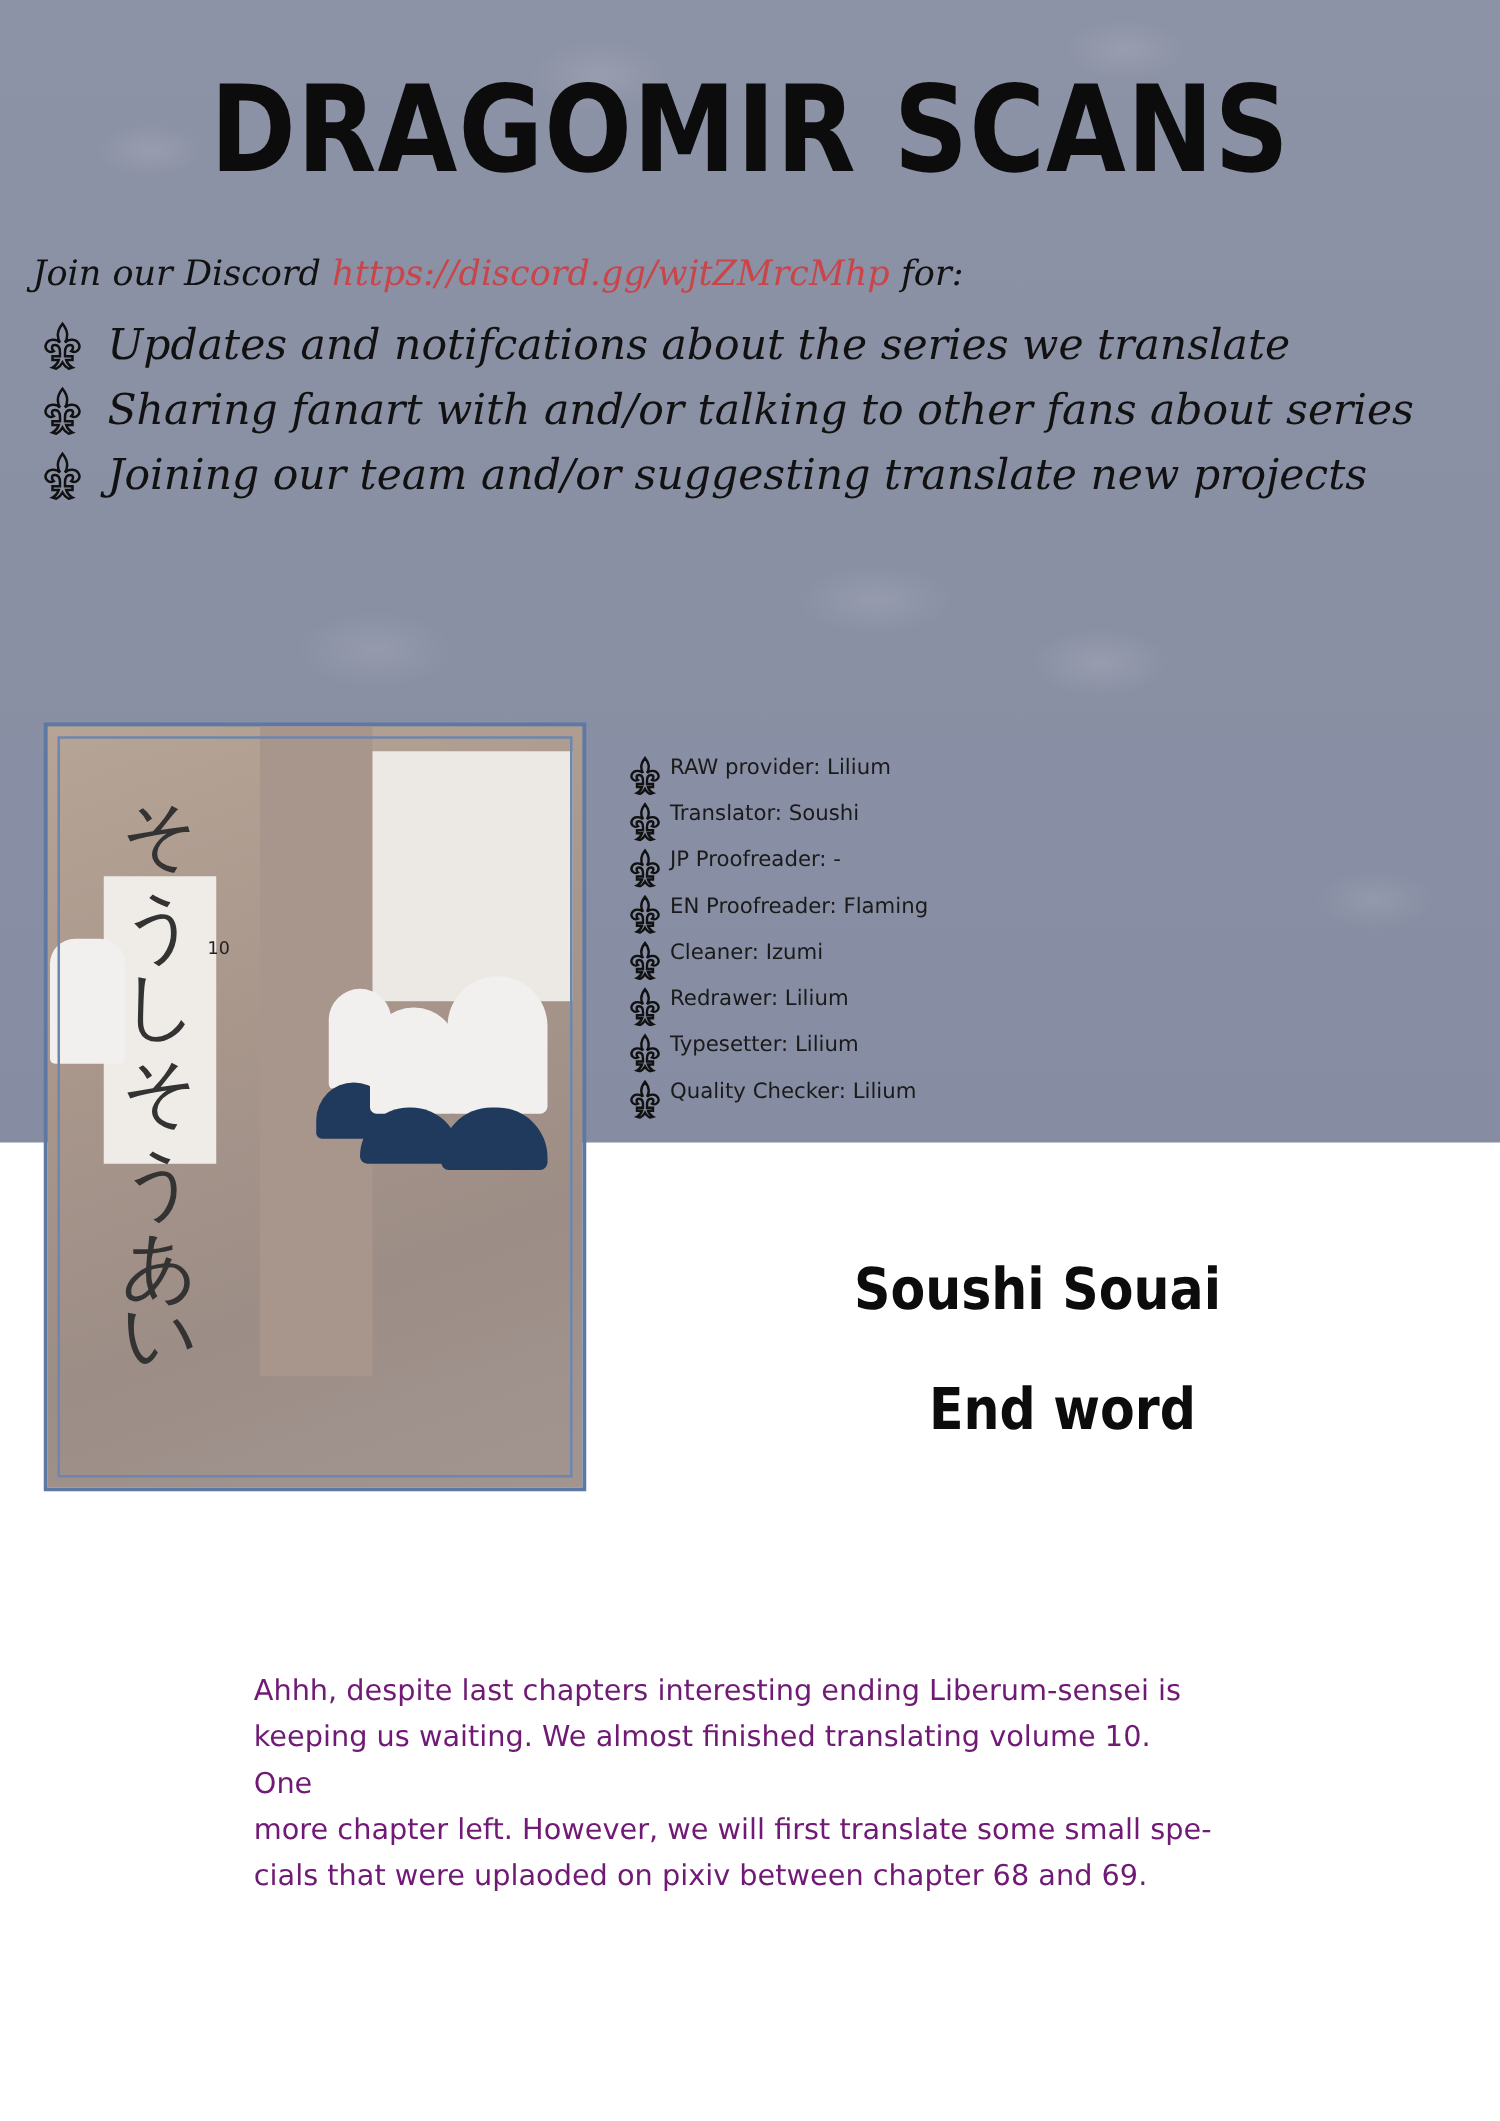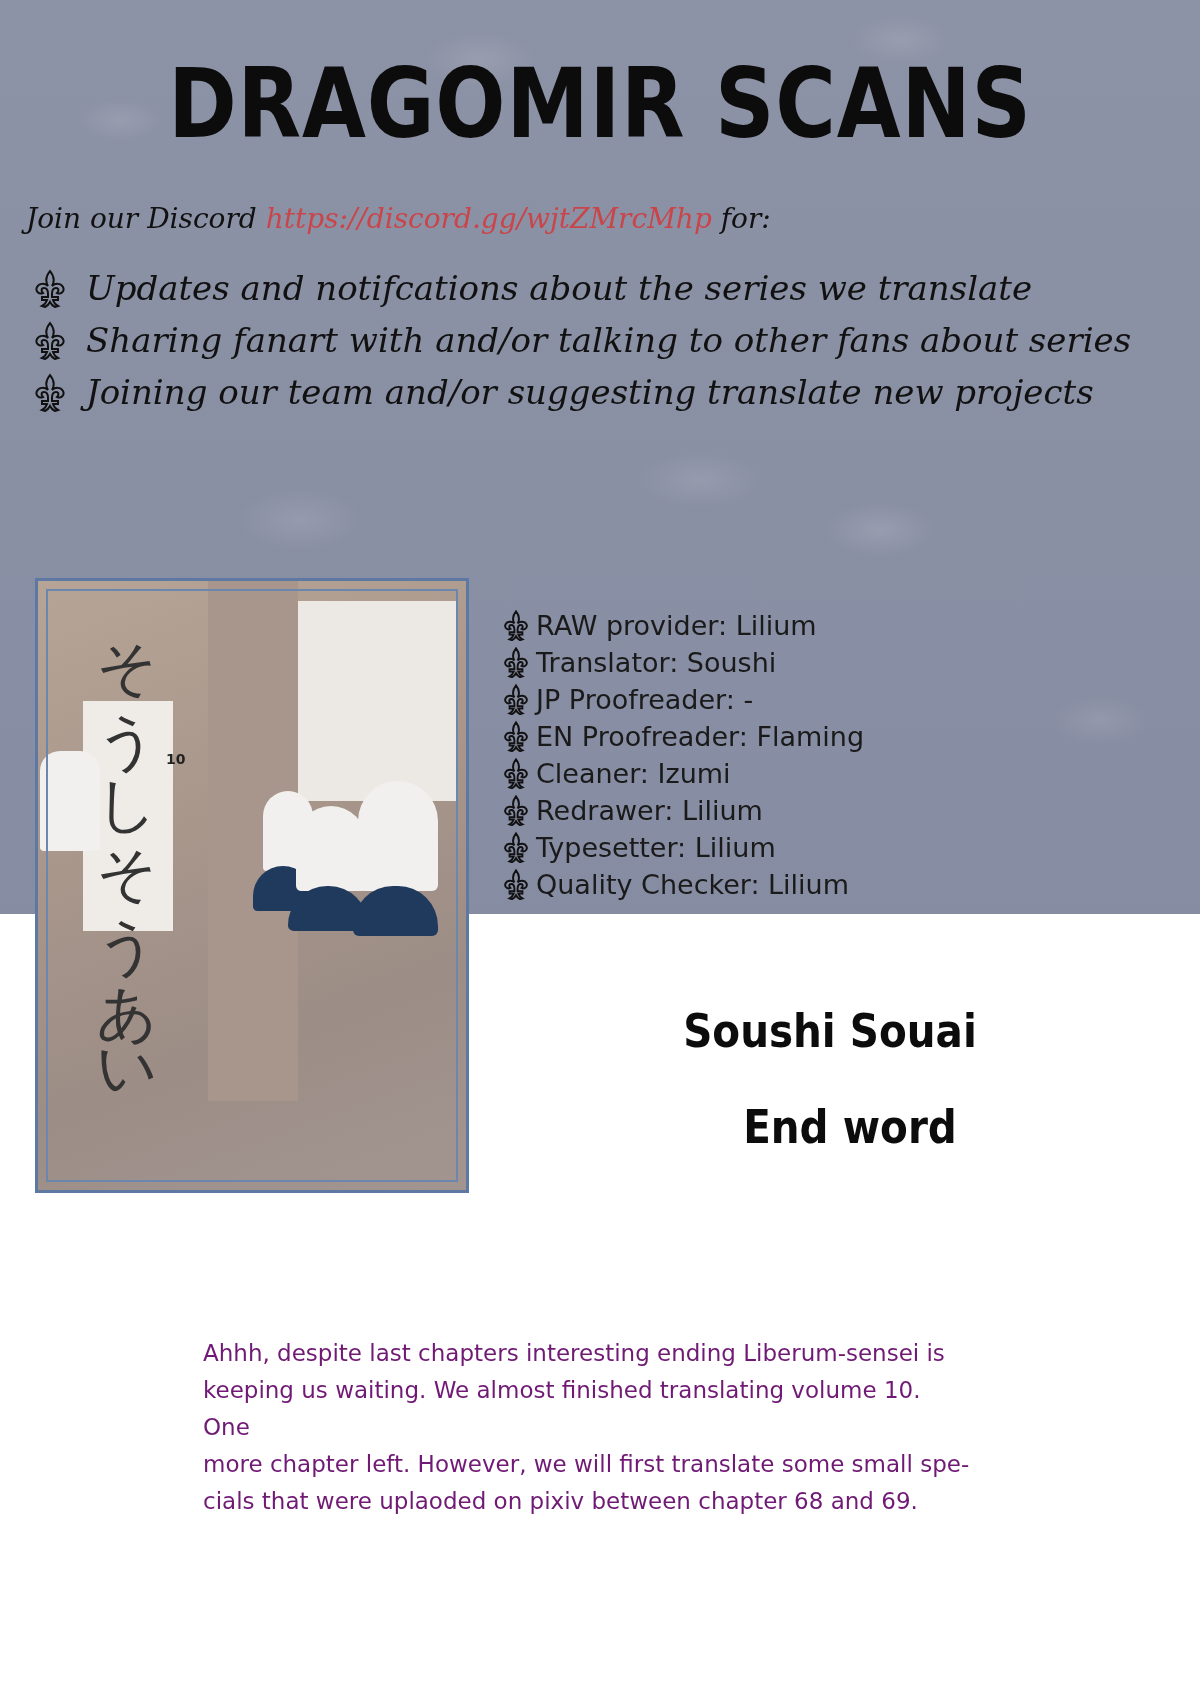--- a/index.html
+++ b/index.html
@@ -13,33 +13,33 @@
       radial-gradient(ellipse 80px 40px at 880px 530px, rgba(255,255,255,0.12), transparent 70%),
       radial-gradient(ellipse 70px 35px at 1100px 720px, rgba(255,255,255,0.10), transparent 70%),
       radial-gradient(ellipse 90px 40px at 700px 480px, rgba(255,255,255,0.10), transparent 70%),
       linear-gradient(180deg,#8d93a6 0%,#8a90a4 50%,#868ca2 100%);}
   .title{position:absolute;left:0;top:48px;width:1200px;text-align:center;
     font-family:"DejaVu Sans",sans-serif;font-weight:bold;font-size:96px;letter-spacing:1px;color:#0c0c0c;
     transform:scaleX(0.86);transform-origin:600px 0;}
   .discord-line{position:absolute;left:26px;top:202px;font-family:"DejaVu Serif",serif;font-style:italic;font-size:28px;color:#111;white-space:nowrap;}
   .discord-link{color:#c9454a;}
   .bullets{position:absolute;left:30px;top:256px;margin:0;padding:0;list-style:none;}
-  .bullets li{height:52px;display:flex;align-items:flex-end;font-family:"DejaVu Serif",serif;font-style:italic;font-size:34px;color:#111;white-space:nowrap;}
+  .bullets li{height:52px;display:flex;align-items:flex-start;font-family:"DejaVu Serif",serif;font-style:italic;font-size:34px;color:#111;white-space:nowrap;}
   .fleur{display:inline-block;width:40px;height:40px;margin-right:16px;flex:0 0 auto;}
   .fleur svg{width:100%;height:100%;}
   .credits{position:absolute;left:500px;top:604px;margin:0;padding:0;list-style:none;}
-  .credits li{height:37px;display:flex;align-items:flex-end;font-family:"DejaVu Sans",sans-serif;font-size:27px;color:#1a1a1a;white-space:nowrap;}
+  .credits li{height:37px;display:flex;align-items:flex-start;font-family:"DejaVu Sans",sans-serif;font-size:17px;color:#1a1a1a;white-space:nowrap;}
   .credits .fleur{width:32px;height:32px;margin-right:4px;}
   .cover{position:absolute;left:35px;top:578px;width:434px;height:615px;box-sizing:border-box;border:3px solid #5c78a3;
     background:linear-gradient(160deg,#b6a496 0%,#a8968b 40%,#9c8d86 70%,#a29590 100%);overflow:hidden;}
   .cover .inner-frame{position:absolute;left:8px;top:8px;right:8px;bottom:8px;border:2px solid #6d86ad;}
   .cover .window{position:absolute;left:250px;top:20px;width:170px;height:200px;background:#ece8e4;}
   .cover .window2{position:absolute;left:45px;top:120px;width:90px;height:230px;background:#efece8;}
   .cover .pillar{position:absolute;left:170px;top:0;width:90px;height:520px;background:#a8958b;}
-  .cover .vol{position:absolute;left:128px;top:170px;font-size:14px;font-weight:bold;color:#222;}
+  .cover .vol{position:absolute;left:128px;top:170px;font-size:14px;font-weight:normal;color:#222;}
   .cover .vtitle{position:absolute;left:60px;top:20px;font-family:"DejaVu Serif",serif;font-size:60px;color:#333;writing-mode:vertical-rl;line-height:1;}
   .cover .girl{position:absolute;border-radius:40px 40px 6px 6px;}
   .cover .shirt{background:#f2f0ee;}
   .cover .skirt{background:#1f3a5c;}
   .sub-title{position:absolute;left:600px;top:1004px;width:460px;text-align:center;font-family:"DejaVu Sans",sans-serif;font-weight:bold;font-size:46px;color:#0c0c0c;transform:scaleX(0.88);}
   .sub-title2{position:absolute;left:620px;top:1100px;width:460px;text-align:center;font-family:"DejaVu Sans",sans-serif;font-weight:bold;font-size:46px;color:#0c0c0c;transform:scaleX(0.88);}
   .endword{position:absolute;left:203px;top:1335px;width:770px;font-family:"DejaVu Sans",sans-serif;font-size:23px;line-height:37px;color:#701a75;}
   .endword p{margin:0;}
 </style>
 </head>

